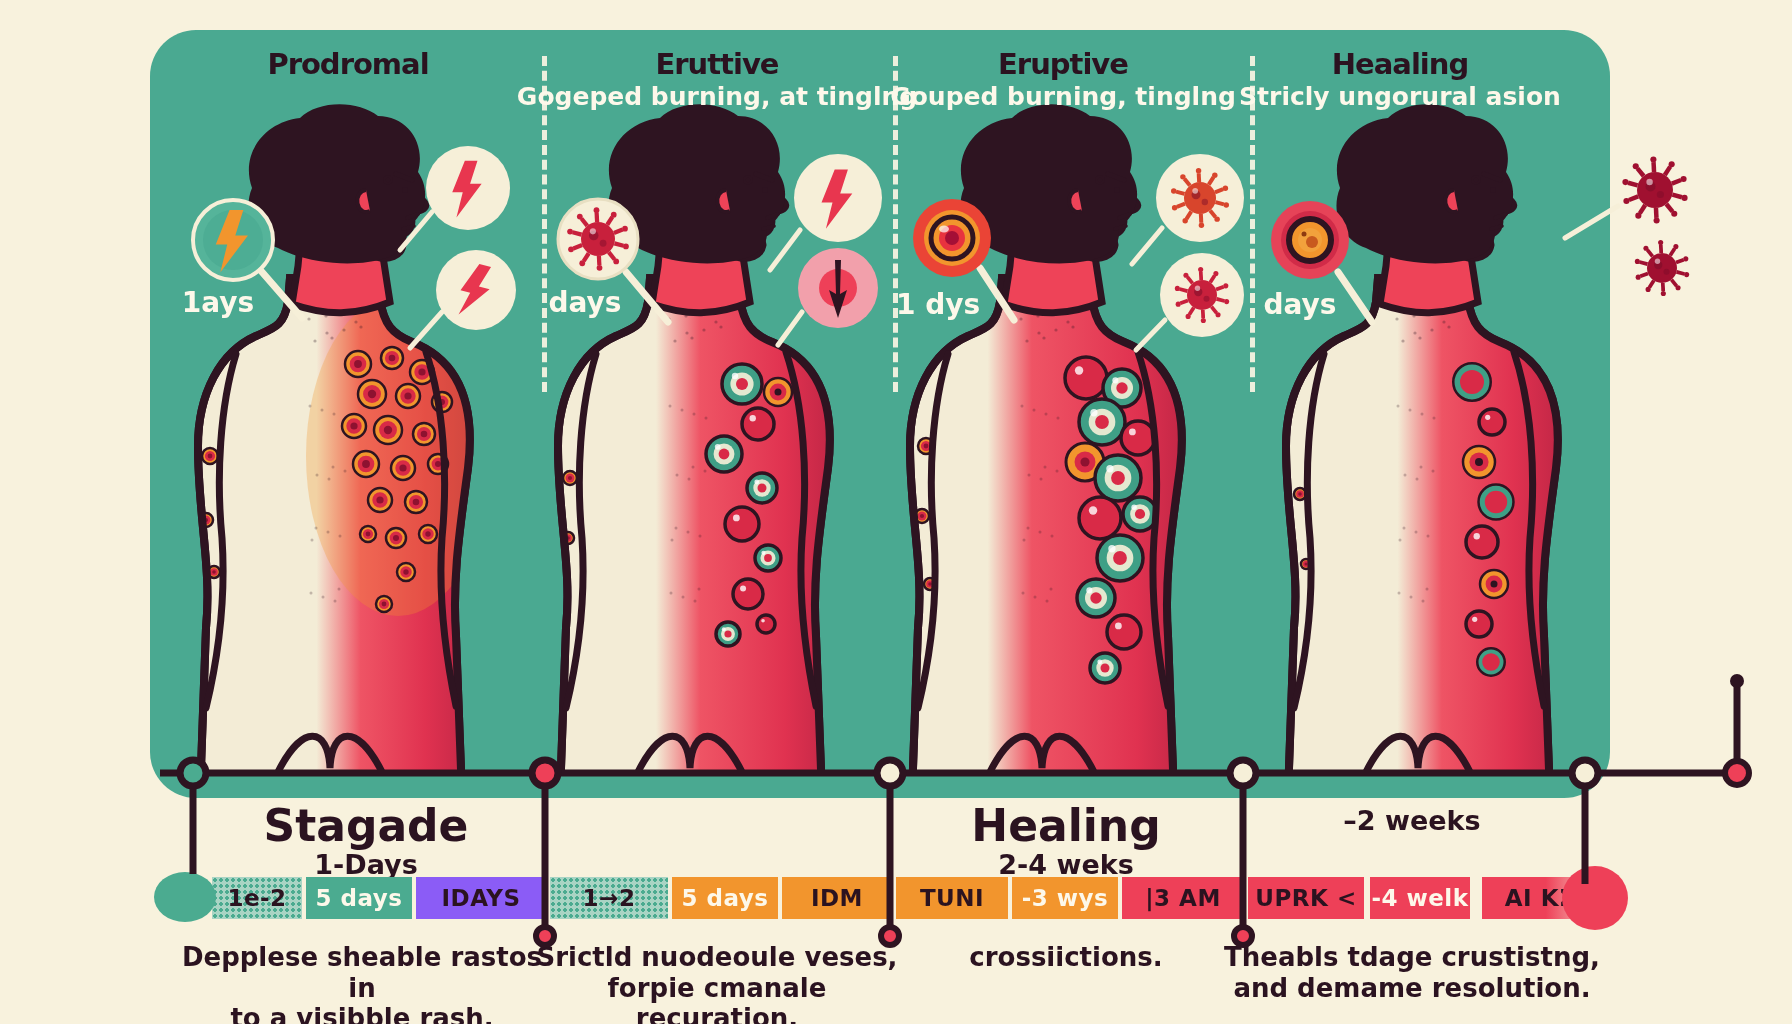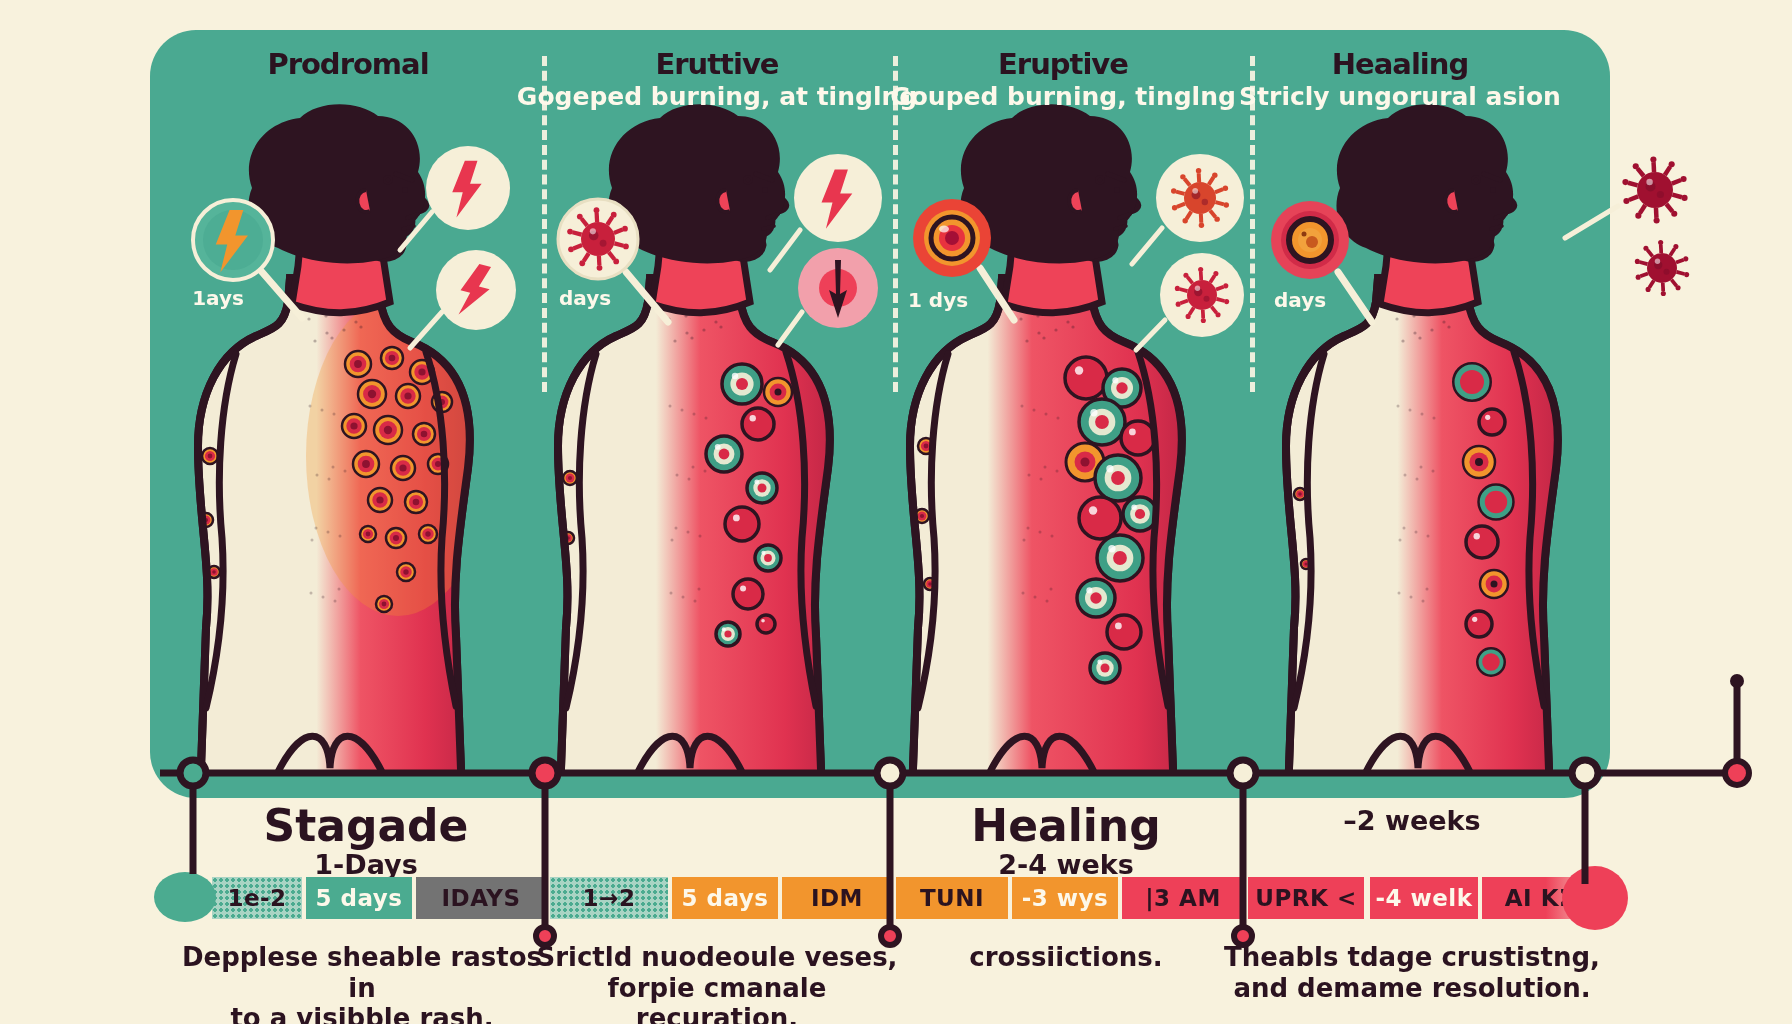--- a/index.html
+++ b/index.html
@@ -5,21 +5,21 @@
   html,body{margin:0;padding:0;background:#f8f2dd;}
   .canvas{position:relative;width:1792px;height:1024px;background:#f8f2dd;overflow:hidden;
           font-family:"DejaVu Sans","Liberation Sans",sans-serif;}
   .green-panel{position:absolute;left:150px;top:30px;width:1460px;height:768px;
                background:#4aa991;border-radius:46px;overflow:hidden;}
   .sep{position:absolute;top:26px;height:336px;width:0;border-left:5px dashed rgba(250,245,228,.92);}
   .figure{position:absolute;top:66px;width:340px;height:680px;}
   .panel-header{position:absolute;top:50px;transform:translateX(-50%);text-align:center;width:410px;z-index:4;}
   .panel-title{font-size:29px;font-weight:800;color:#2b1320;letter-spacing:-1px;line-height:1.0;}
   .panel-sub{font-size:25px;font-weight:700;color:#fdf8ea;margin-top:5px;line-height:1.05;}
-  .mag-label{position:absolute;transform:translateX(-50%);color:#fdf8ea;font-size:20px;font-weight:800;z-index:7;}
+  .mag-label{position:absolute;transform:translateX(-50%);color:#fdf8ea;font-size:28px;font-weight:800;z-index:7;}
   .stage{position:absolute;top:804px;transform:translateX(-50%);text-align:center;width:360px;color:#2b1320;}
   .stage-name{font-size:44px;font-weight:800;line-height:1.0;}
   .stage-dur{font-size:27px;font-weight:800;margin-top:1px;}
   .desc{position:absolute;top:942px;transform:translateX(-50%);text-align:center;width:390px;
         font-size:26px;font-weight:700;color:#2b1320;line-height:1.18;}
   .bar-seg{position:absolute;top:877px;height:42px;display:flex;align-items:center;justify-content:center;
            font-size:23px;font-weight:800;letter-spacing:.5px;}
   .cap-teal{position:absolute;left:154px;top:872px;width:62px;height:50px;border-radius:50%;background:#4bab90;z-index:2;}
   .cap-red{position:absolute;left:1562px;top:866px;width:66px;height:64px;border-radius:50%;background:#ee4058;z-index:2;}
   #overlay{position:absolute;left:0;top:0;z-index:6;pointer-events:none;}
@@ -603,29 +603,29 @@
   </div>
   <div class="stage" style="left:1412px">
     <div class="stage-dur">–2 weeks</div>
   </div>
 
   <div class="cap-teal"></div>
   <div class="cap-red"></div>
   <div id="bars">
       <div class="bar-seg" style="left: 212px; width: 90px; background-color: rgb(169, 212, 196); background-image: radial-gradient(rgb(75, 171, 144) 1.6px, transparent 1.6px); background-size: 6px 6px; color: rgb(43, 19, 32);">1e-2</div>
       <div class="bar-seg" style="left: 306px; width: 106px; background: rgb(75, 171, 144); color: rgb(253, 248, 234);">5 days</div>
-      <div class="bar-seg" style="left: 416px; width: 130px; background: #737373; color: rgb(43, 19, 32);">IDAYS</div>
+      <div class="bar-seg" style="left: 416px; width: 130px; background: #8b5cf6; color: rgb(43, 19, 32);">IDAYS</div>
       <div class="bar-seg" style="left: 550px; width: 118px; background-color: rgb(169, 212, 196); background-image: radial-gradient(rgb(75, 171, 144) 1.6px, transparent 1.6px); background-size: 6px 6px; color: rgb(43, 19, 32);">1→2</div>
       <div class="bar-seg" style="left: 672px; width: 106px; background: rgb(242, 149, 45); color: rgb(253, 248, 234);">5 days</div>
       <div class="bar-seg" style="left: 782px; width: 110px; background: rgb(242, 149, 45); color: rgb(43, 19, 32);">IDM</div>
       <div class="bar-seg" style="left: 896px; width: 112px; background: rgb(242, 149, 45); color: rgb(43, 19, 32);">TUNI</div>
       <div class="bar-seg" style="left: 1012px; width: 106px; background: rgb(242, 149, 45); color: rgb(253, 248, 234);">-3 wys</div>
       <div class="bar-seg" style="left: 1122px; width: 122px; background: rgb(238, 64, 88); color: rgb(43, 19, 32);">|3 AM</div>
       <div class="bar-seg" style="left: 1248px; width: 116px; background: rgb(238, 64, 88); color: rgb(43, 19, 32);">UPRK &lt;</div>
-      <div class="bar-seg" style="left: 1370px; width: 108px; background: rgb(238, 64, 88); color: rgb(253, 248, 234);">-4 welk</div>
+      <div class="bar-seg" style="left: 1370px; width: 100px; background: rgb(238, 64, 88); color: rgb(253, 248, 234);">-4 welk</div>
       <div class="bar-seg" style="left: 1482px; width: 116px; background: linear-gradient(90deg, rgb(238, 64, 88) 55%, rgba(238, 64, 88, 0.2)); color: rgb(43, 19, 32);">AI KΣ</div>
     </div>
 
   <div class="desc" style="left:362px">
     <div>Depplese sheable  rastos in</div>
     <div>to a visibble rash.</div>
   </div>
   <div class="desc" style="left:717px">
     <div>Srictld nuodeoule  veses,</div>
     <div>forpie cmanale recuration.</div>

